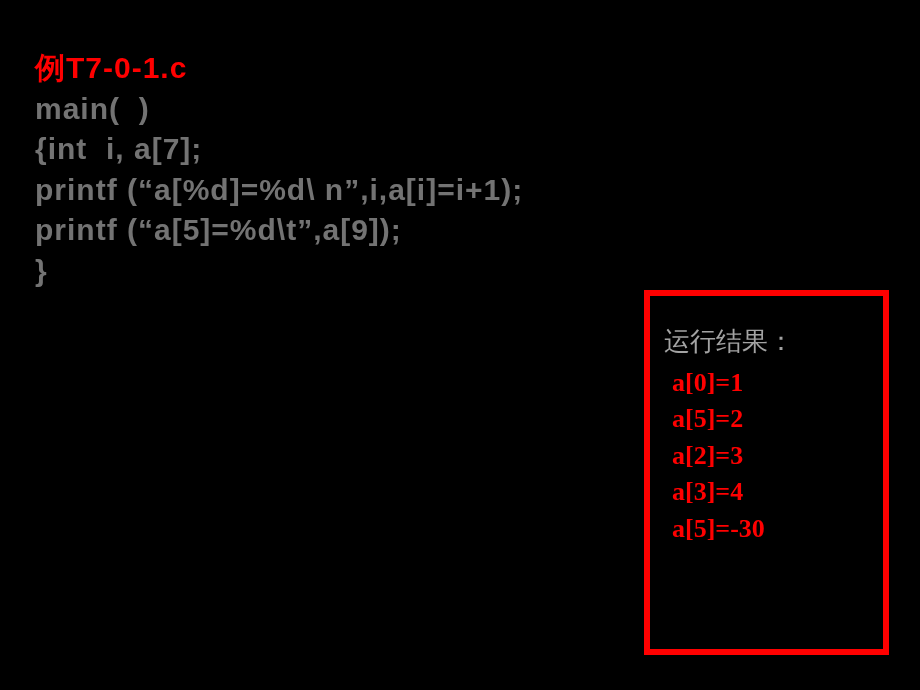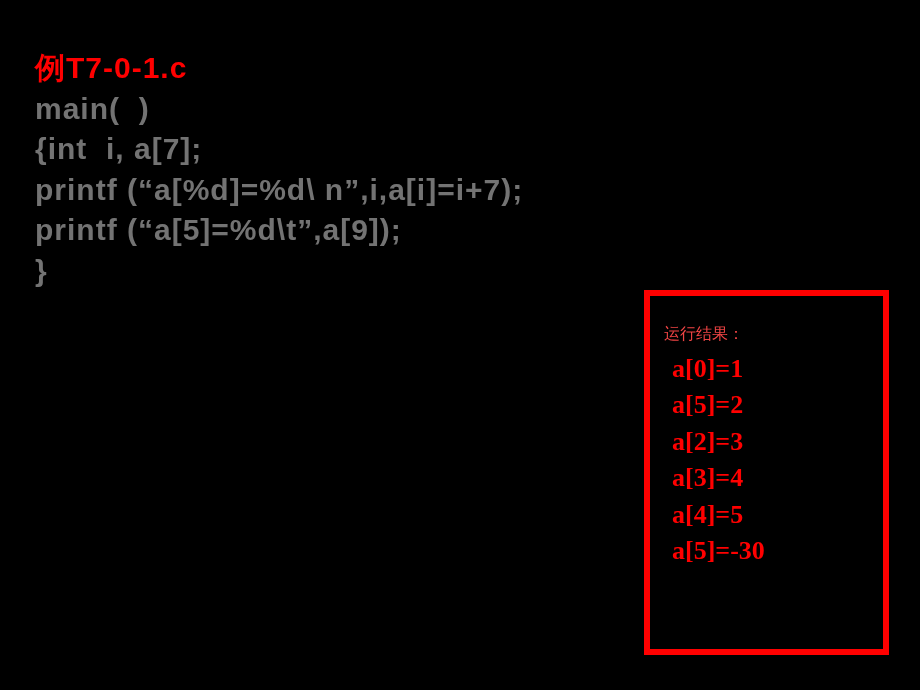--- a/index.html
+++ b/index.html
@@ -35,47 +35,46 @@
     .result-box {
       position: absolute;
       top: 290px;
       left: 644px;
       width: 245px;
       height: 365px;
       border: 6px solid #ff0000;
       padding: 28px 14px 14px 14px;
     }
     .result-title {
-      color: #ef4444;
-      font-size: 16px;
+      color: #a3a3a3;
+      font-size: 26px;
       font-family: "SimSun", serif;
       margin-bottom: 6px;
     }
     .result-line {
       color: #ff0000;
       font-size: 26px;
       font-weight: bold;
       font-family: "Times New Roman", serif;
       padding-left: 8px;
       line-height: 1.4;
     }
   </style>
 </head>
 <body>
 
 <div class="code-area">
   <div class="title-line">例T7-0-1.c</div>
   <div class="code-line">main(  )</div>
   <div class="code-line">{int  i, a[7];</div>
-  <div class="code-line">printf (“a[%d]=%d\ n”,i,a[i]=i+7);</div>
+  <div class="code-line">printf (“a[%d]=%d\ n”,i,a[i]=i+1);</div>
   <div class="code-line">printf (“a[5]=%d\t”,a[9]);</div>
   <div class="code-line">}</div>
 </div>
 
 <div class="result-box">
   <div class="result-title">运行结果：</div>
   <div class="result-line">a[0]=1</div>
   <div class="result-line">a[5]=2</div>
   <div class="result-line">a[2]=3</div>
   <div class="result-line">a[3]=4</div>
-  <div class="result-line">a[4]=5</div>
   <div class="result-line">a[5]=-30</div>
 </div>
 
 </body></html>

